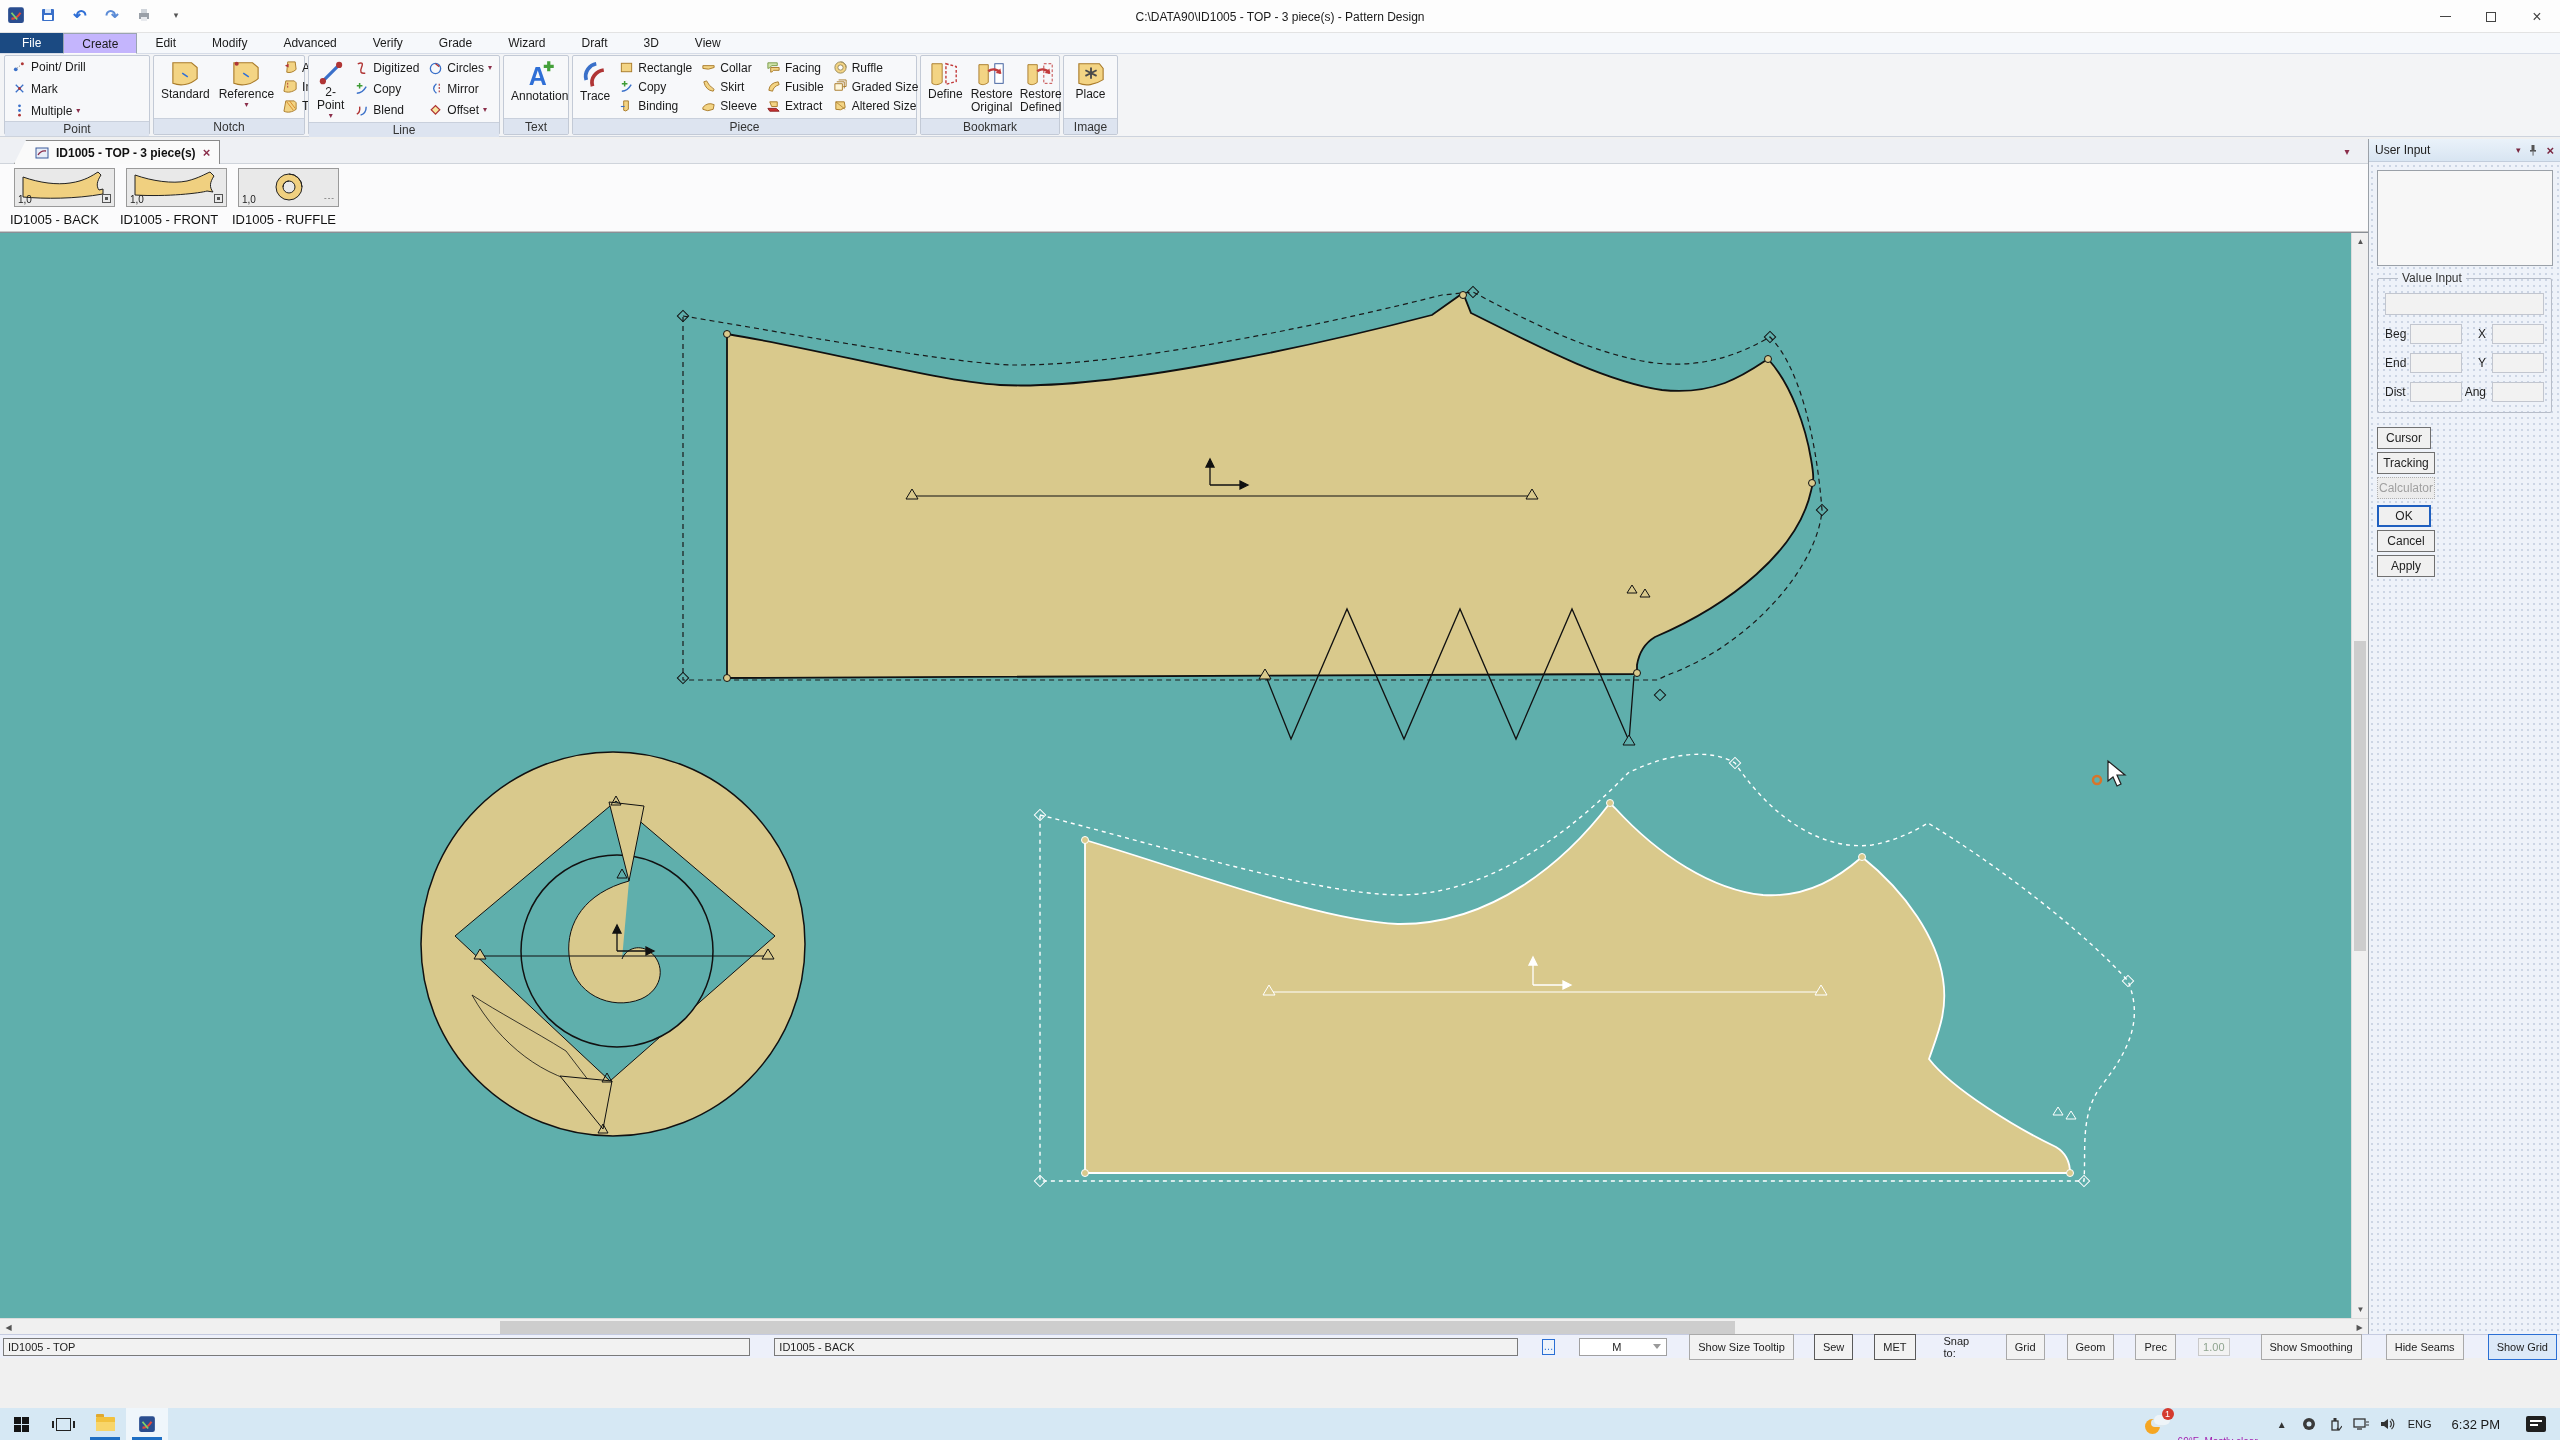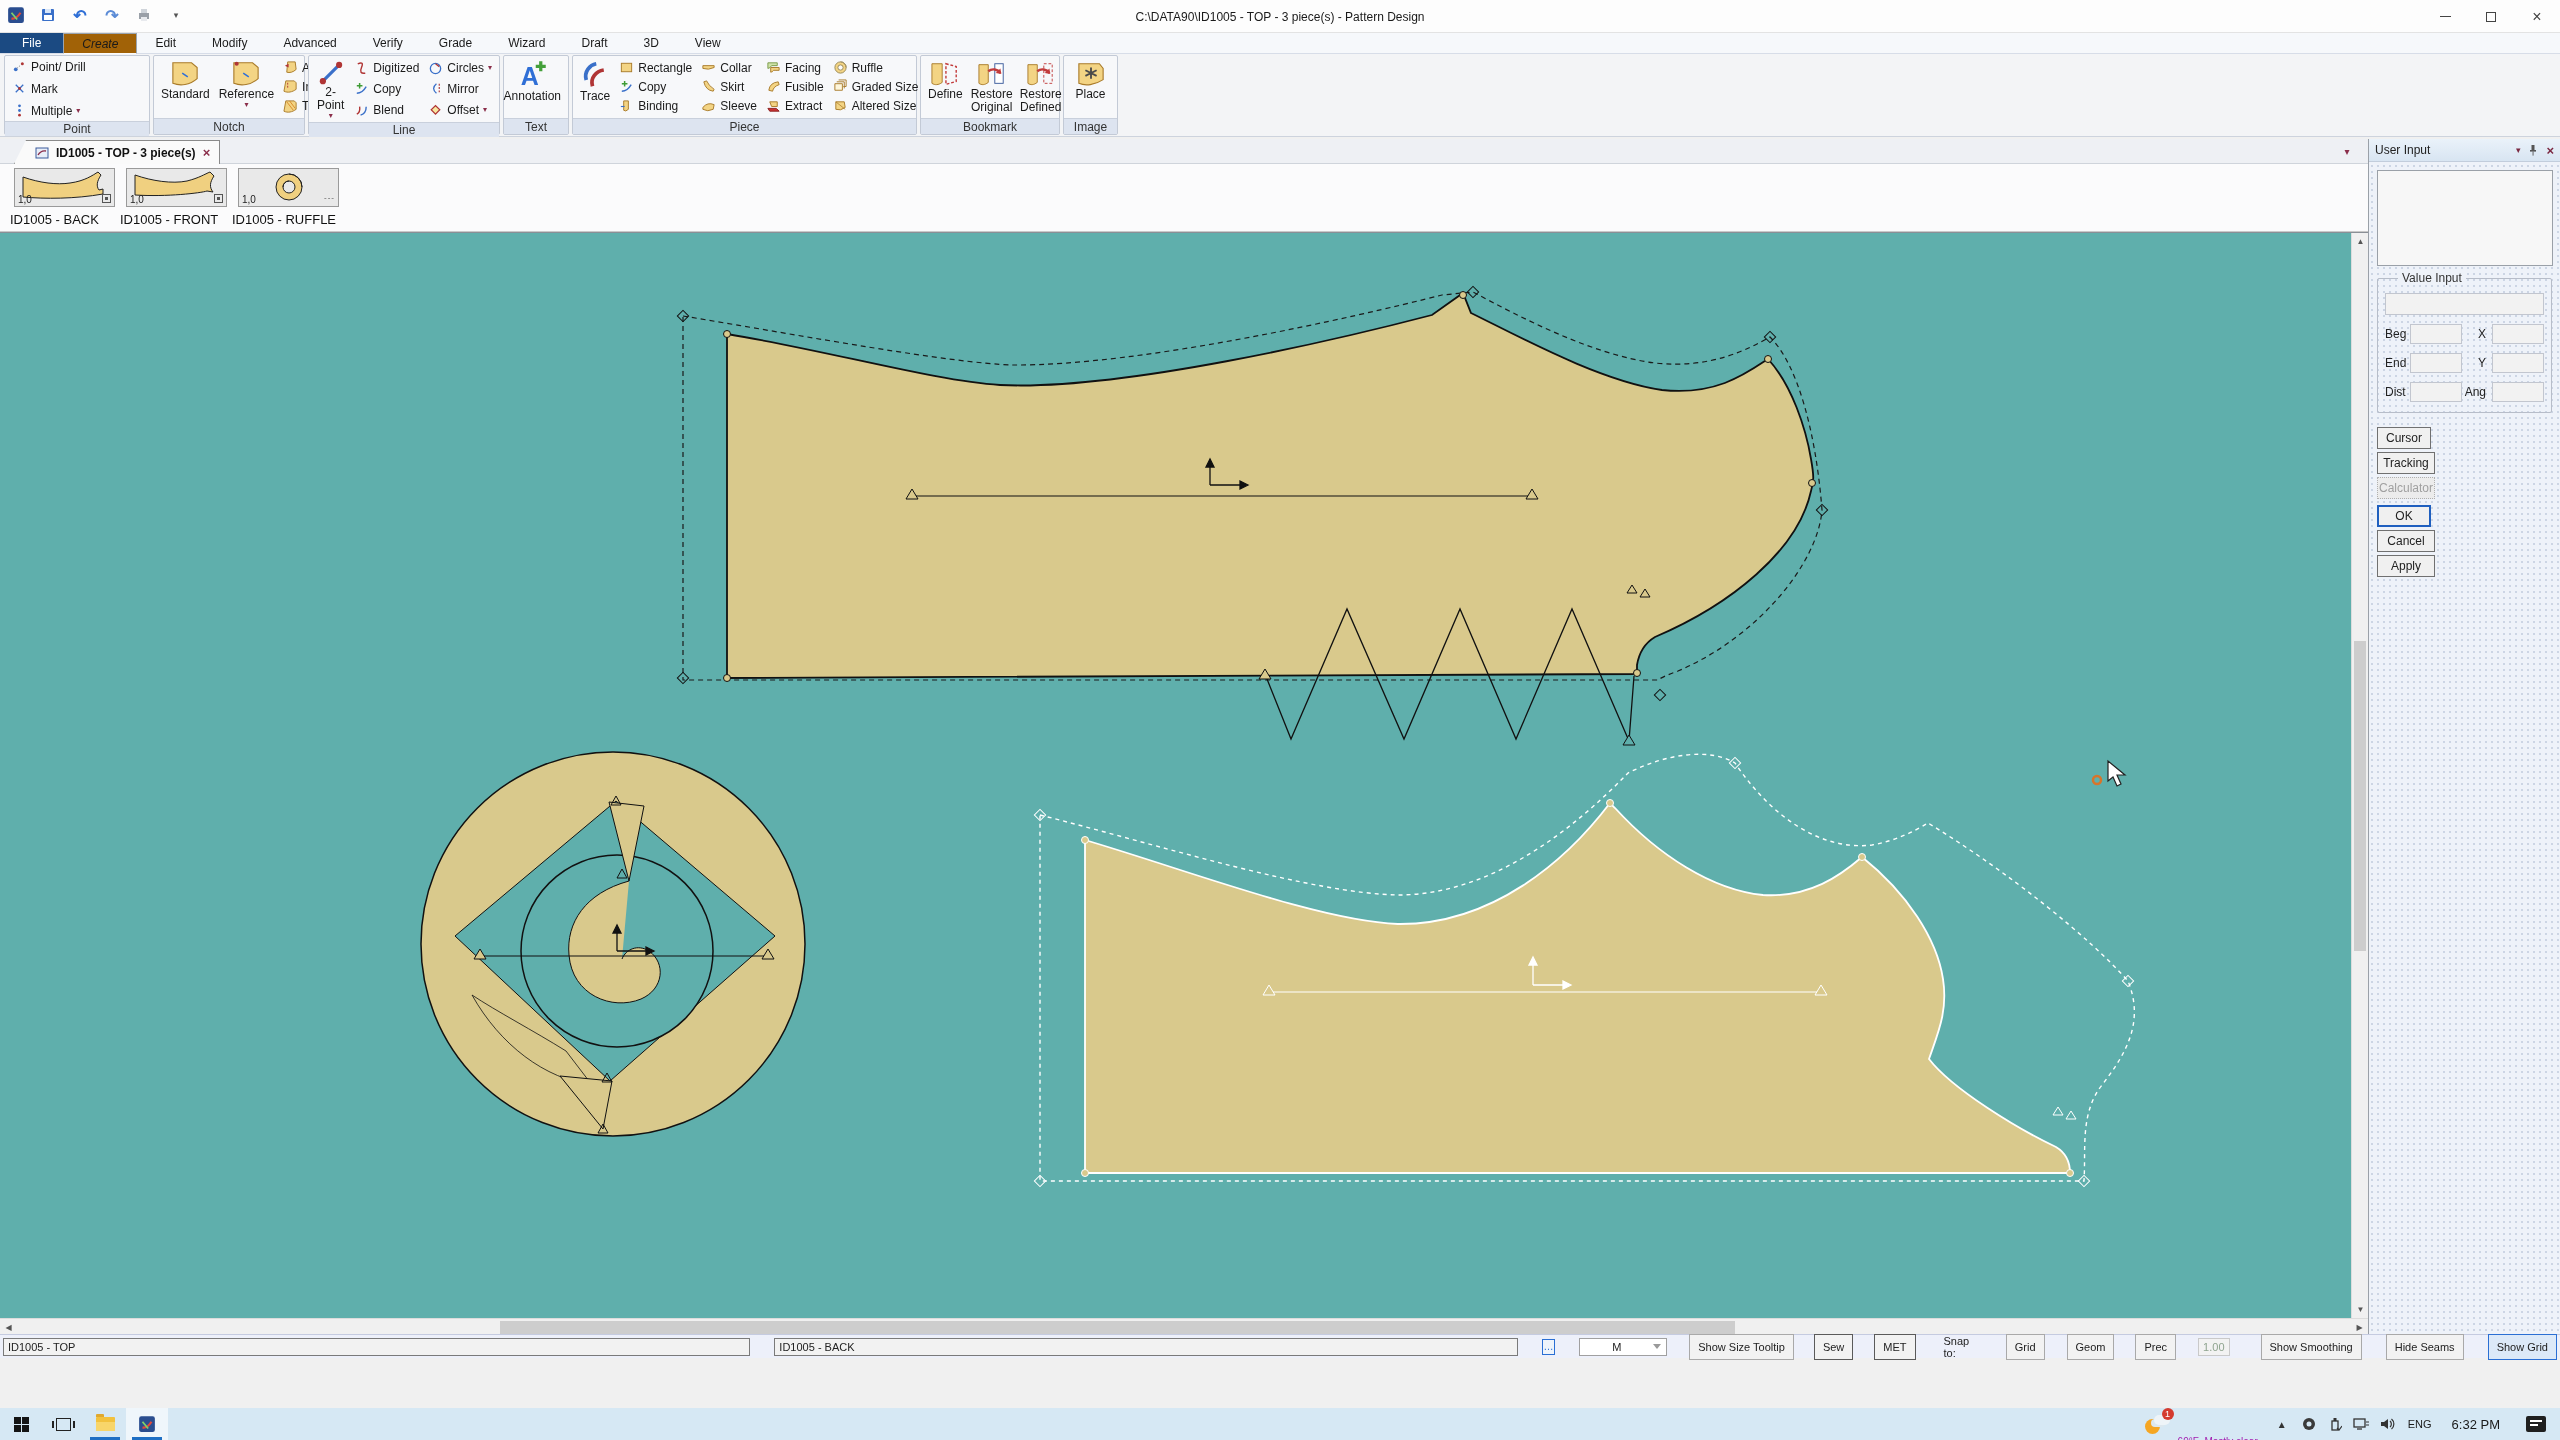--- a/index.html
+++ b/index.html
@@ -13,21 +13,21 @@
   .win-title { position:absolute; left:0; right:0; top:0; height:33px; display:flex; align-items:center; justify-content:center; font-size:12px; color:#1a1a1a; }
   .winbtns { position:absolute; right:0; top:0; height:33px; display:flex; }
   .winbtn { width:46px; height:33px; display:flex; align-items:center; justify-content:center; color:#444; font-size:14px; }
   .winbtn .bar { width:11px; height:1px; background:#444; }
   .winbtn .box { width:10px; height:10px; border:1px solid #444; }
 
   
   .menurow { position:absolute; top:33px; left:0; width:2560px; height:21px; background:#f6f8fb; display:flex; align-items:stretch; border-bottom:1px solid #d7dde8; }
   .mtab { padding:0 18px; display:flex; align-items:center; font-size:12px; color:#1a1a1a; }
   .mtab.file { background:#1b4a82; color:#fff; padding:0 22px; }
-  .mtab.active { background:#a16207; border:1px solid #9aa4b0; border-bottom:1px solid #fbfbfb; margin-bottom:-1px;font-style:italic; }
+  .mtab.active { background:#c4b5fd; border:1px solid #9aa4b0; border-bottom:1px solid #fbfbfb; margin-bottom:-1px; }
 
   
   .ribbon { position:absolute; top:54px; left:0; width:2560px; height:83px; background:#f3f4f6; border-bottom:1px solid #cdd3dd; display:flex; align-items:stretch; padding:1px 0 1px 4px; gap:3px; }
   .grp { display:flex; flex-direction:column; border:1px solid #c3cad6; border-radius:2px; background:#f7f8fa; }
   .grp-body { flex:1; display:flex; align-items:stretch; padding:2px 4px; gap:3px; }
   .grp-body.vstack { flex-direction:column; justify-content:space-around; padding:1px 4px; }
   .grp-label { height:16px; background:#dde4f0; border-top:1px solid #c9d0dc; font-size:12px; color:#333; display:flex; align-items:center; justify-content:center; }
   .sb { display:flex; align-items:center; gap:4px; padding:0 3px; height:19px; font-size:12px; color:#1a1a1a; white-space:nowrap; }
   .sb svg { width:15px; height:15px; flex:none; }
   .bb { display:flex; flex-direction:column; align-items:center; justify-content:flex-start; padding:2px 3px 0 3px; font-size:12px; color:#1a1a1a; text-align:center; line-height:13px; }
@@ -460,21 +460,21 @@
               </svg>
               <span>Offset</span>
               <span class="caret">▾</span>
             </div>
         </div>
       </div>
       <div class="grp-label">Line</div>
     </div>
 
     <div class="grp" style="width:66px">
-      <div class="grp-body" style="justify-content:flex-end">
+      <div class="grp-body" style="justify-content:flex-start">
         <div class="bb">
             <svg style="width:30px;height:30px">
               <use href="#s-annotation"></use>
             </svg>
             <span>Annotation</span>
           </div>
       </div>
       <div class="grp-label">Text</div>
     </div>
 

